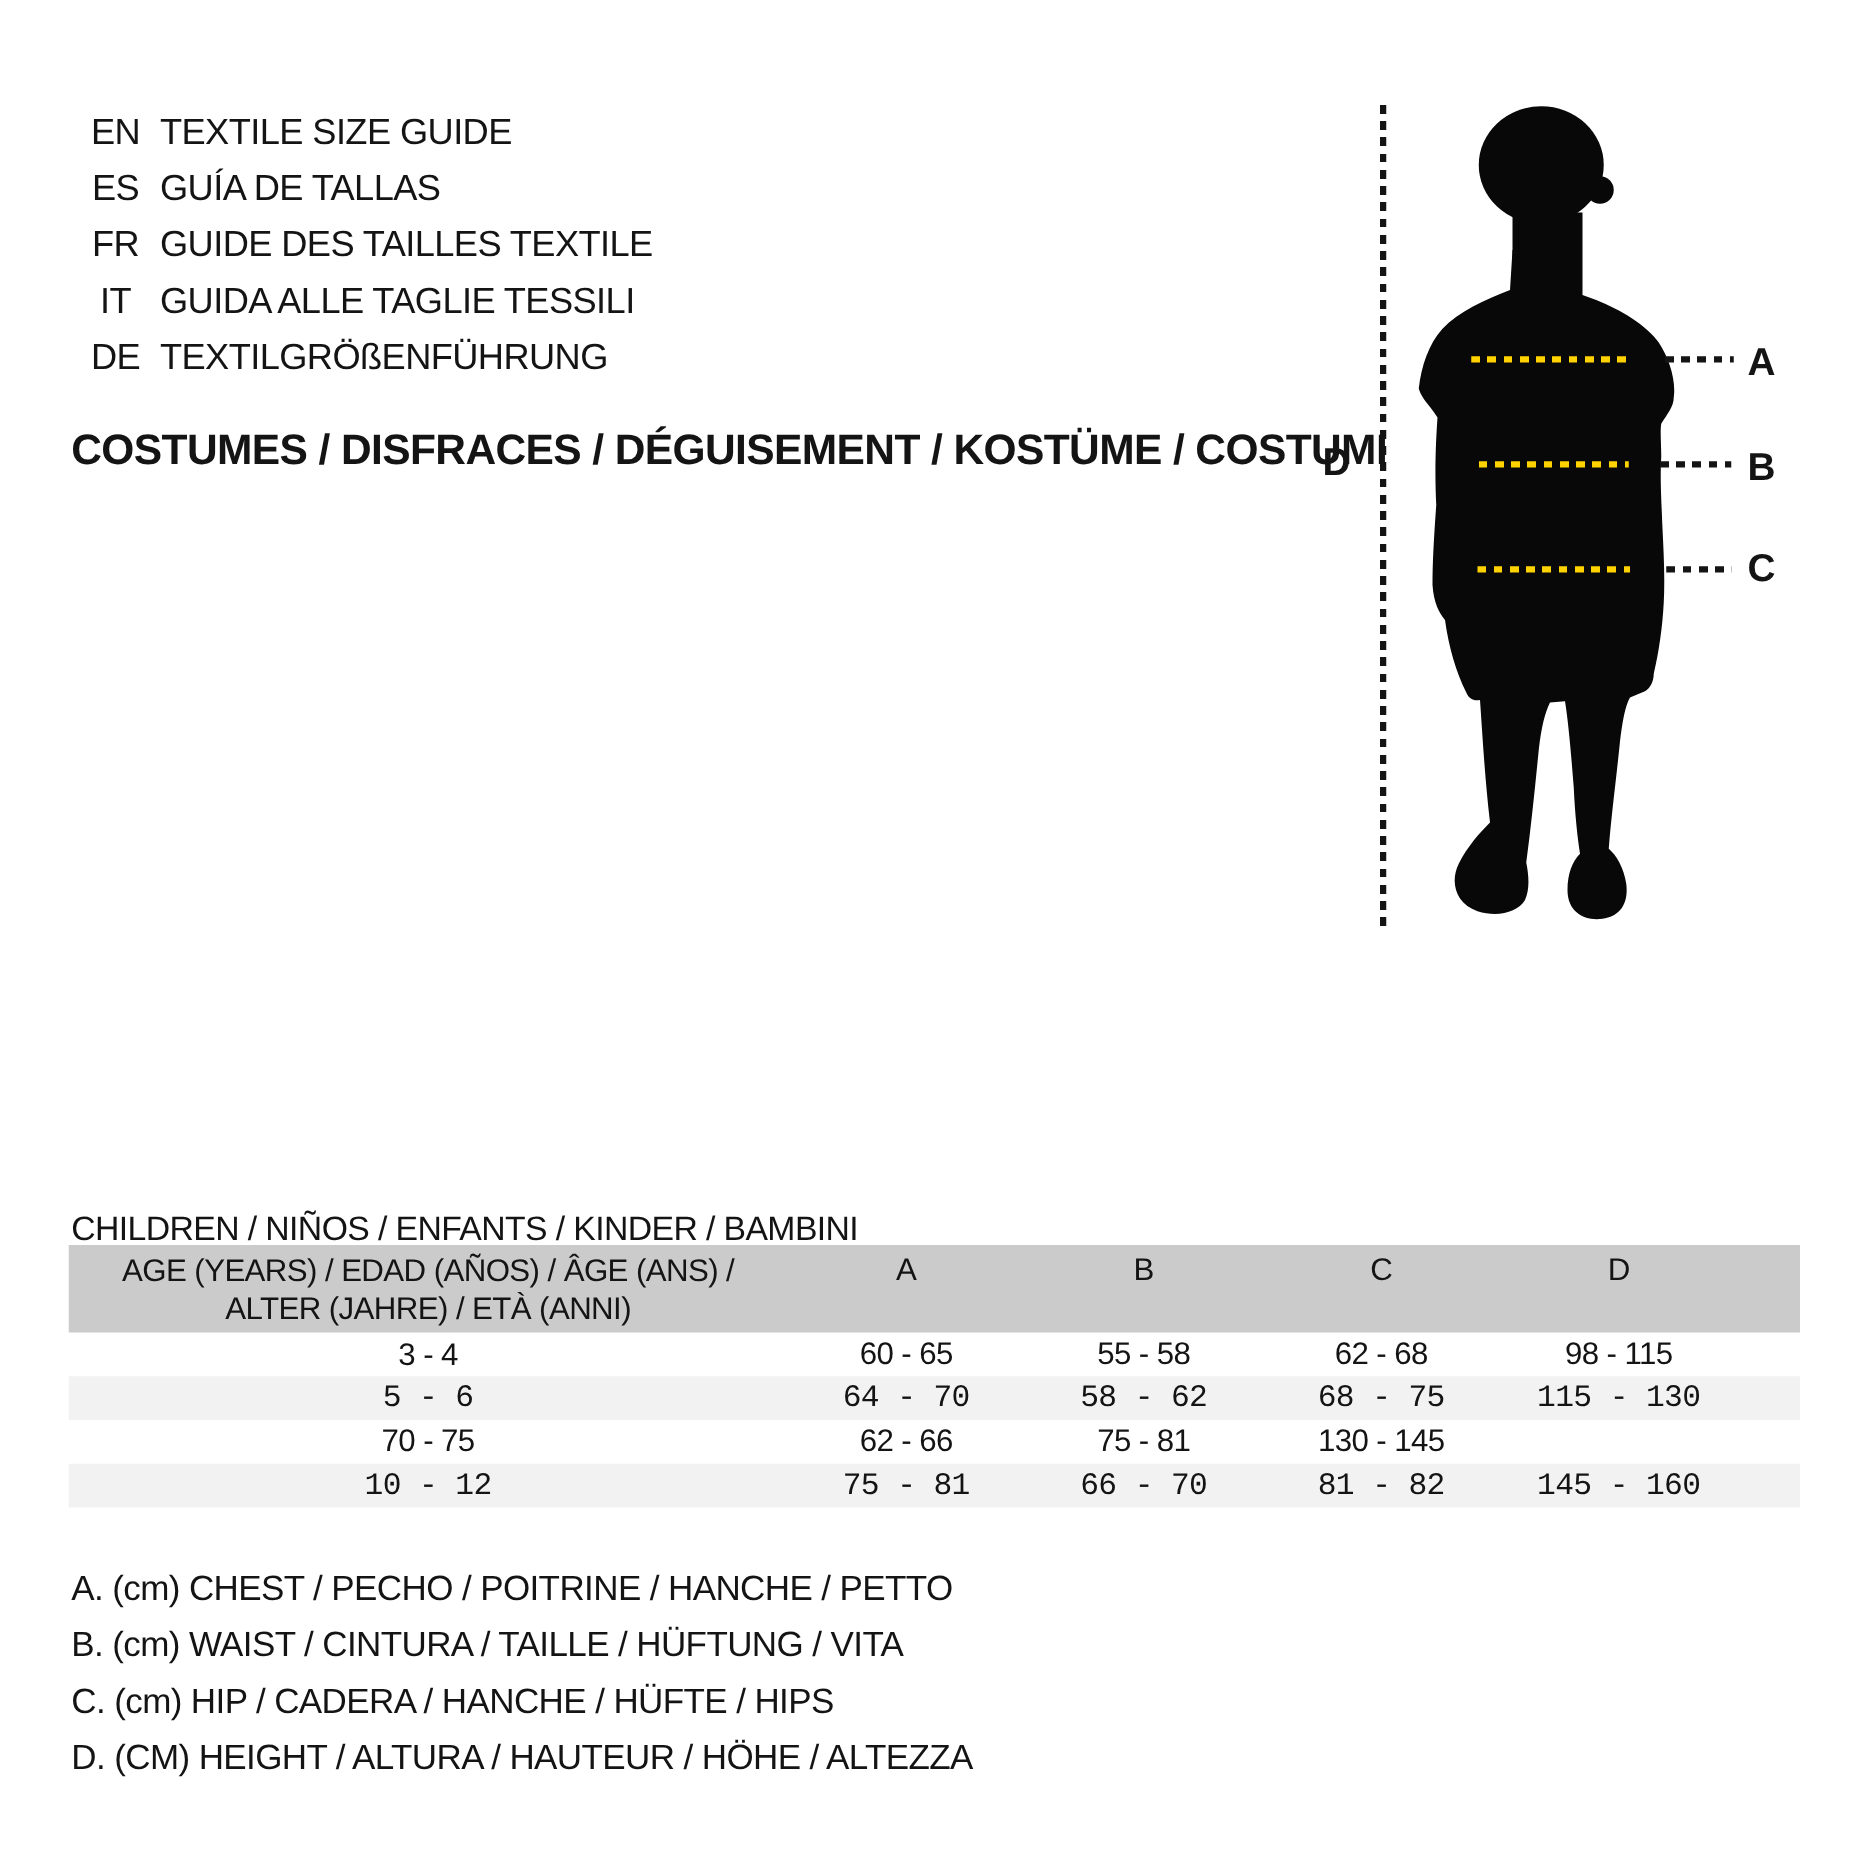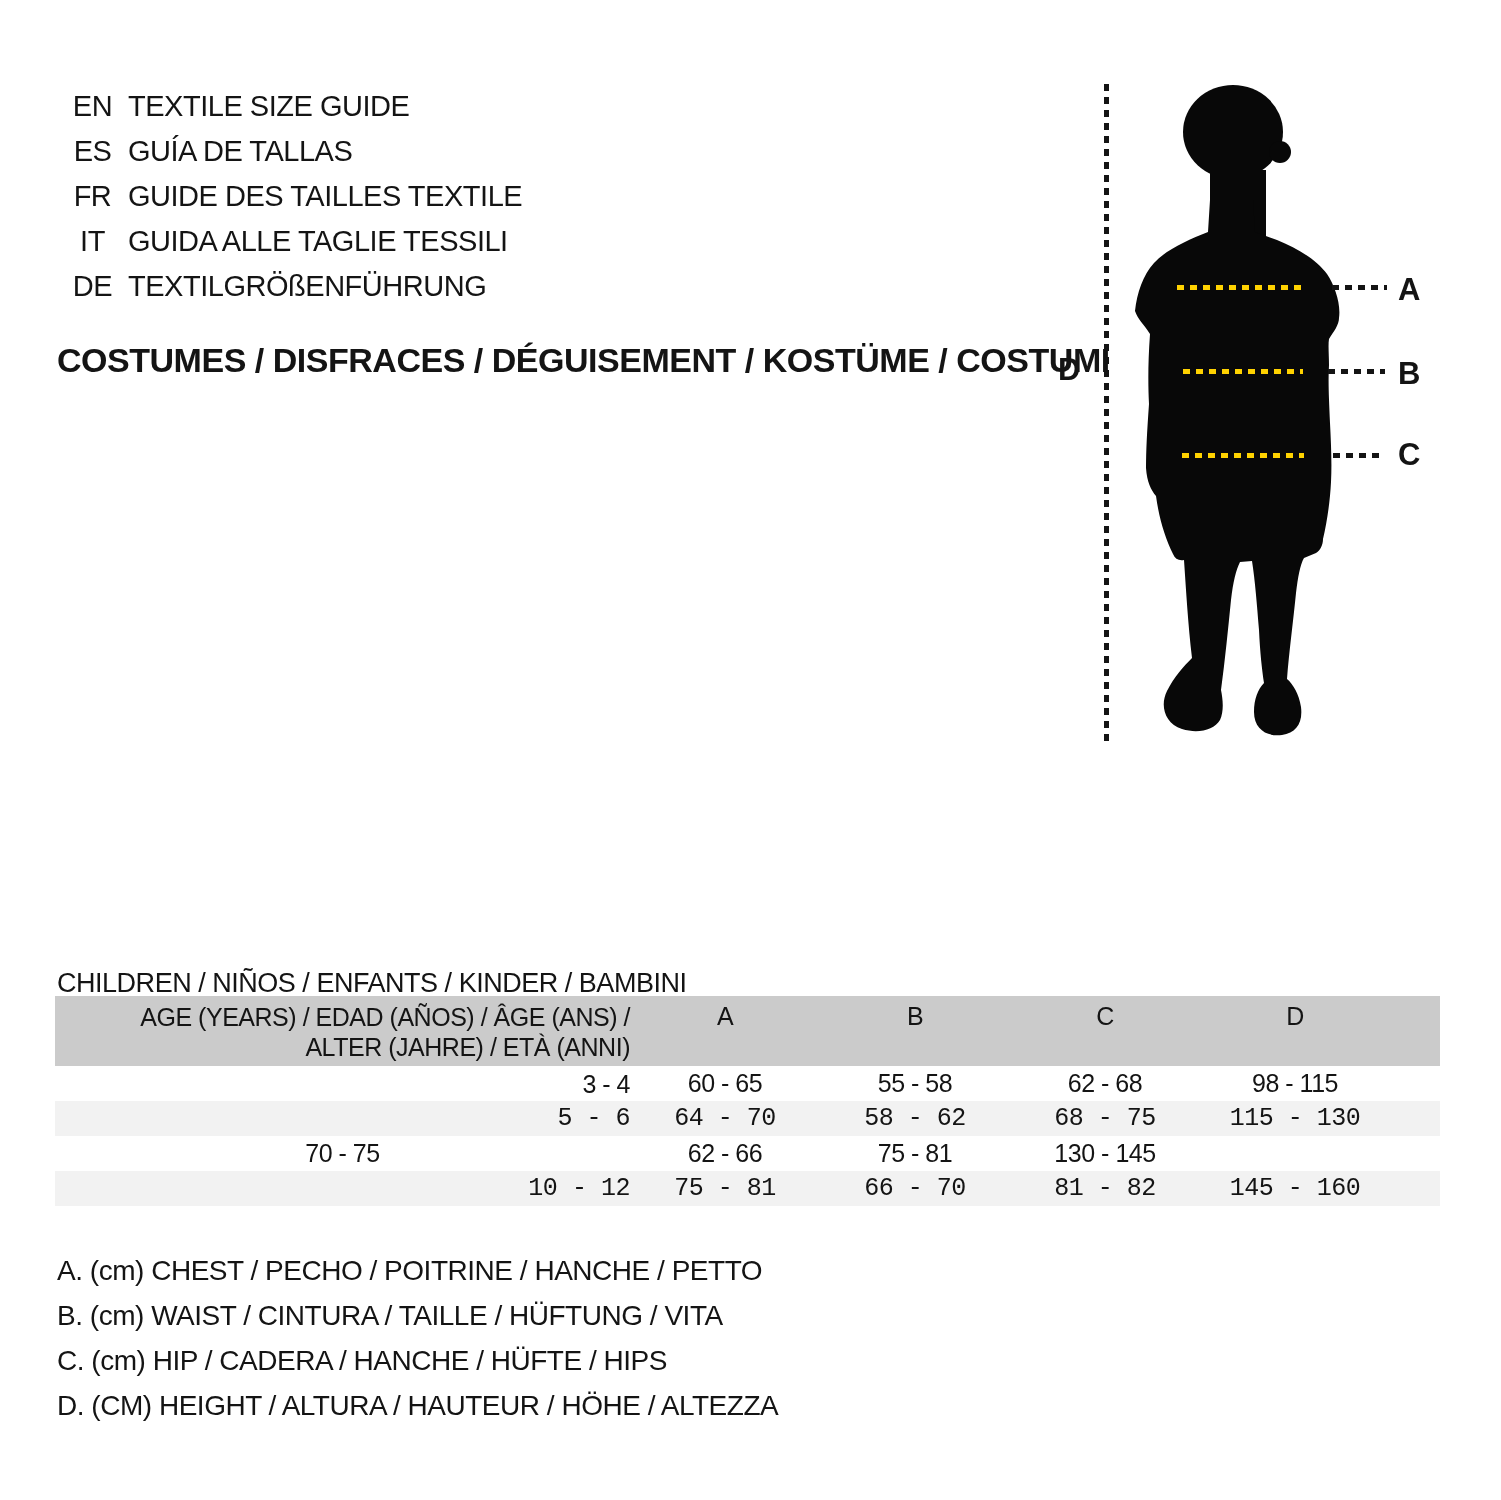--- a/index.html
+++ b/index.html
@@ -37,21 +37,21 @@
   .hip-y{left:1182px;top:453px;width:122px;}
   .hip-k{left:1333px;top:453px;width:52px;}
 
   
   .section-title{left:57px;top:948px;font-size:27px;margin-top:20px;}
   .size-table{left:55px;top:996px;width:1385px;}
   .t-row{display:grid;grid-template-columns:575px 190px 190px 190px 190px 50px;align-items:center;}
   .t-head{background:#cbcbcb;height:70px;align-items:start;}
   .t-head .cell{padding-top:6px;}
   .cell{font-size:25px;}
-  .cell.first{padding-left:0;text-align:right;line-height:30px;}
+  .cell.first{padding-left:0;text-align:center;line-height:30px;}
   .cell.num{text-align:center;}
   .t-data{height:35px;}
   .t-data.alt{background:#f2f2f2;font-family:Liberation Mono, monospace;}
 
   
   .legend{left:57px;top:1248px;}
   .legend-item{height:45px;display:flex;align-items:center;font-size:28px;}
 </style>
 </head>
 <body>

